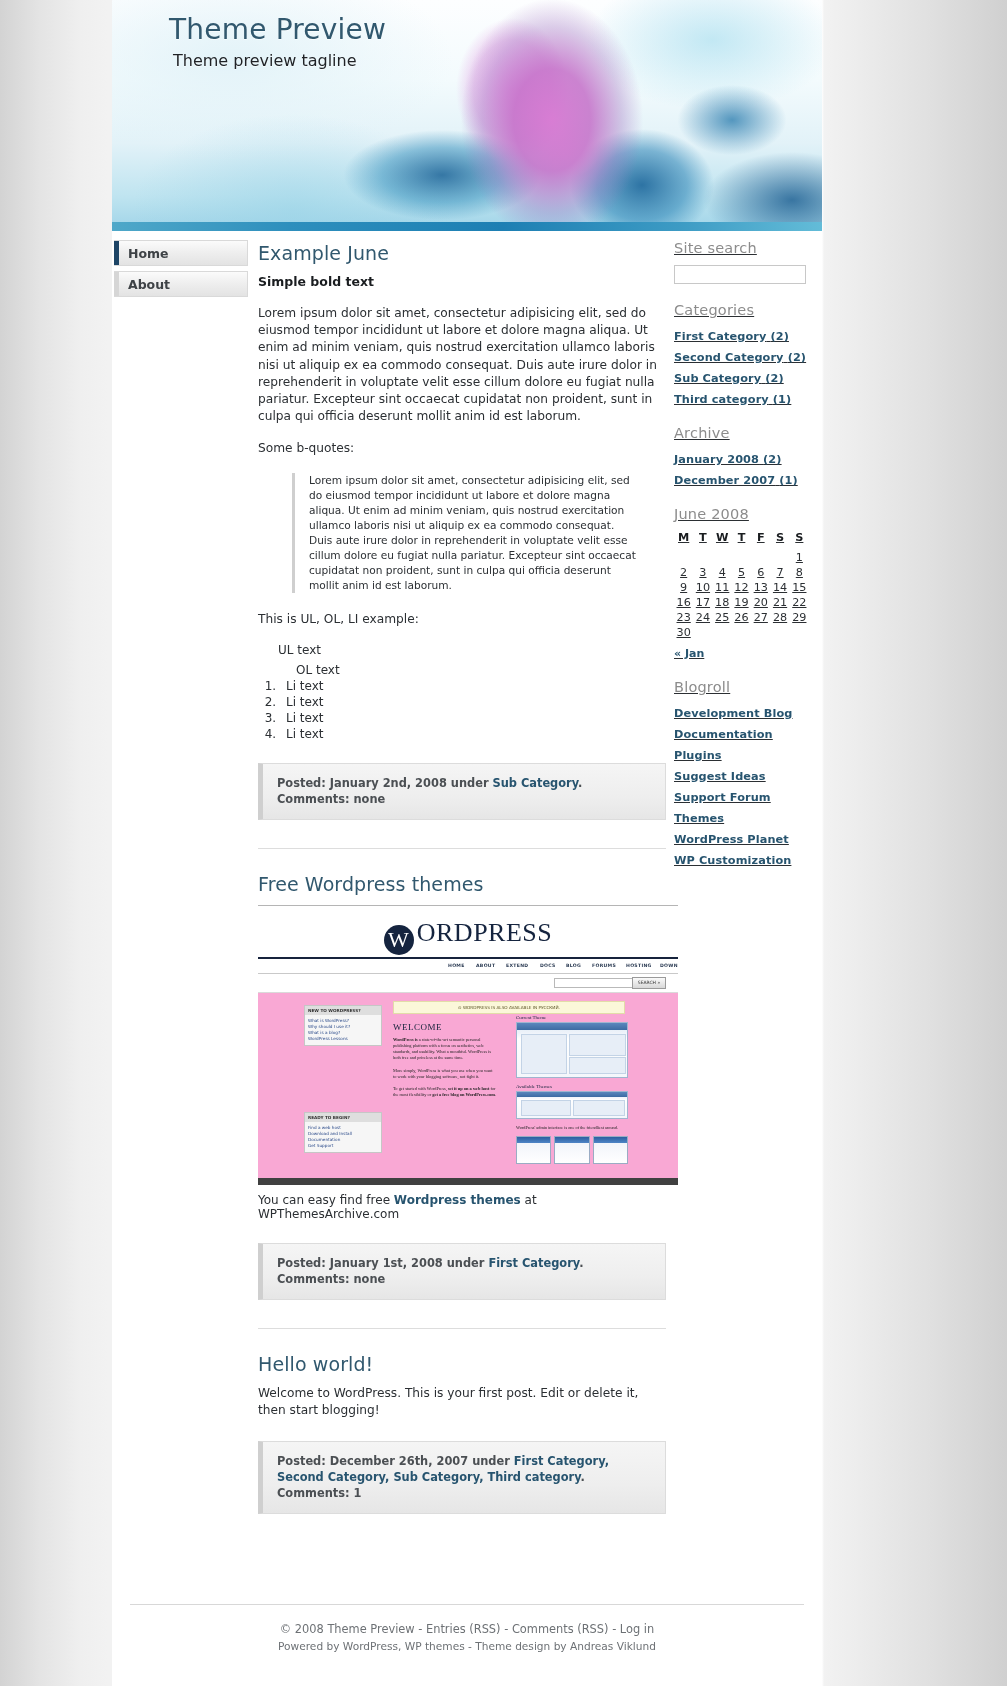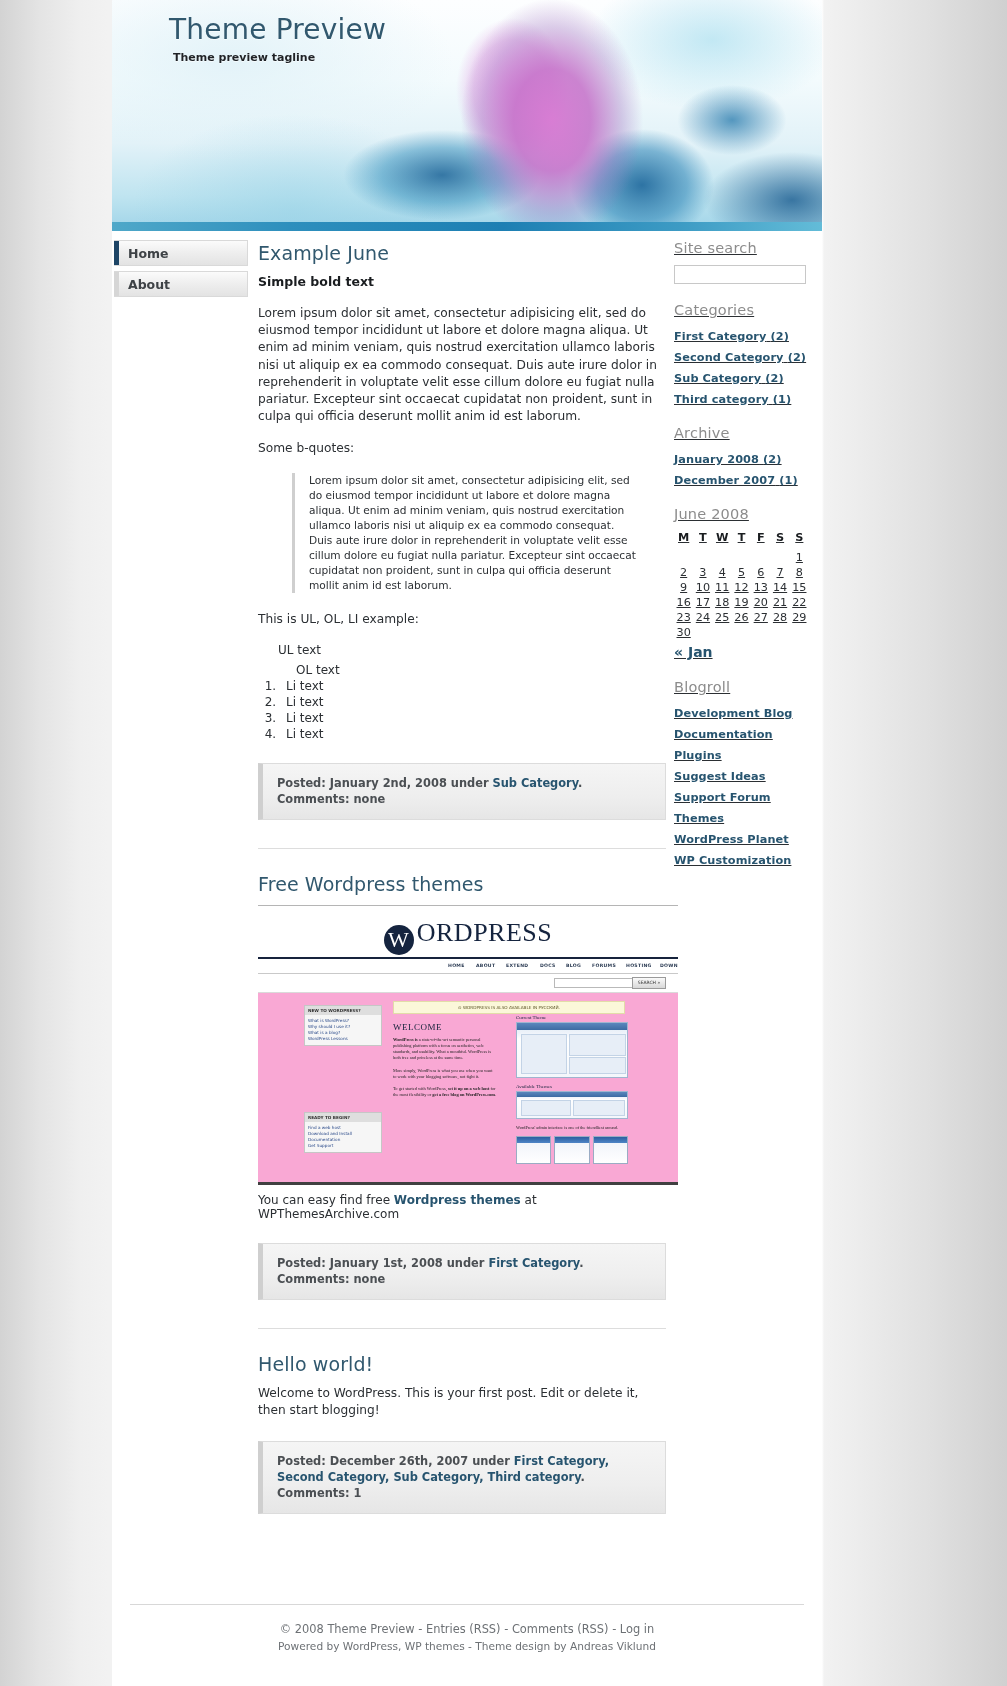--- a/index.html
+++ b/index.html
@@ -73,23 +73,23 @@
   }
   .site-title {
     font-size: 28px;
     color: #31586e;
     font-weight: normal;
     letter-spacing: 0.2px;
     margin: 0;
     text-shadow: 0 1px 0 rgba(255,255,255,0.6);
   }
   .site-tagline {
-    font-size: 11px;
+    font-size: 16px;
     color: #1f2226;
-    font-weight: bold;
+    font-weight: normal;
     margin: 5px 0 0 4px;
     text-shadow: 0 1px 0 rgba(255,255,255,0.6);
   }
 
   
   .body-row {
     display: flex;
     align-items: flex-start;
     padding-top: 9px;
   }
@@ -199,21 +199,21 @@
     border: none;
     border-top: 1px solid #dddddd;
     margin: 28px 0 22px 0;
   }
 
   
   .wp-shot {
     width: 420px;
     height: 280px;
     border-top: 1px solid #b5b5b5;
-    border-bottom: 3px solid #404040;
+    border-bottom: 7px solid #404040;
     background: #ffffff;
     position: relative;
     overflow: hidden;
     margin: 10px 0 8px 0;
     box-sizing: border-box;
   }
   .wps-logo {
     position: absolute;
     top: 12px; left: 0; right: 0;
     text-align: center;
@@ -429,21 +429,21 @@
     font-size: 11.3px;
     color: #1a1d20;
   }
   table.cal td {
     text-align: center;
     padding: 1px 0;
     font-size: 11.2px;
     color: #2b2f33;
   }
   .cal-nav a {
-    font-size: 14px;
+    font-size: 11px;
     font-weight: bold;
     color: #27546f;
     text-decoration: none;
     text-align: right;
   }
   .cal-nav { margin-top: 2px; }
 
   
   .footer {
     margin: 0 18px;

